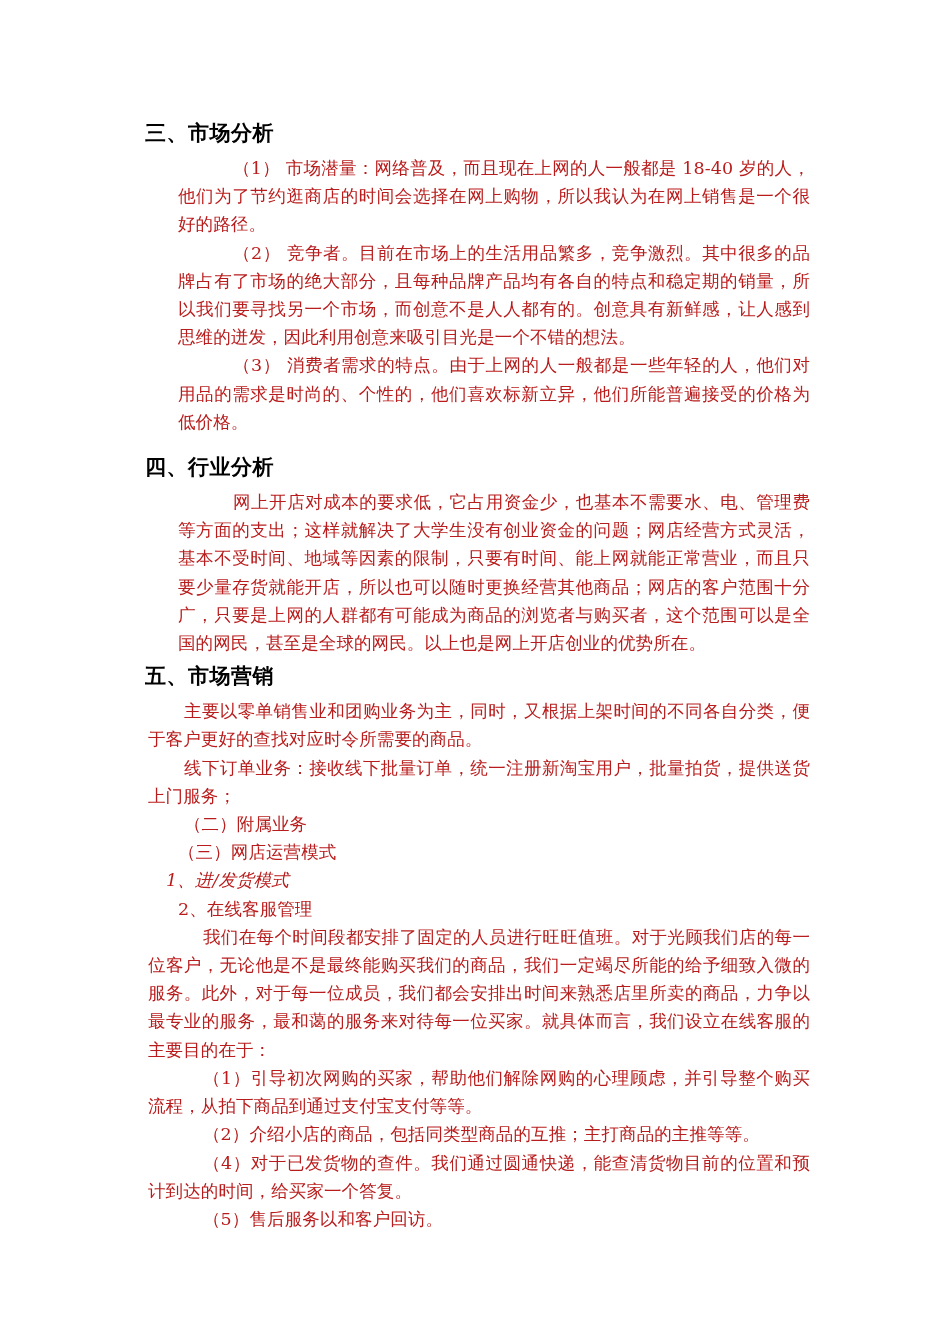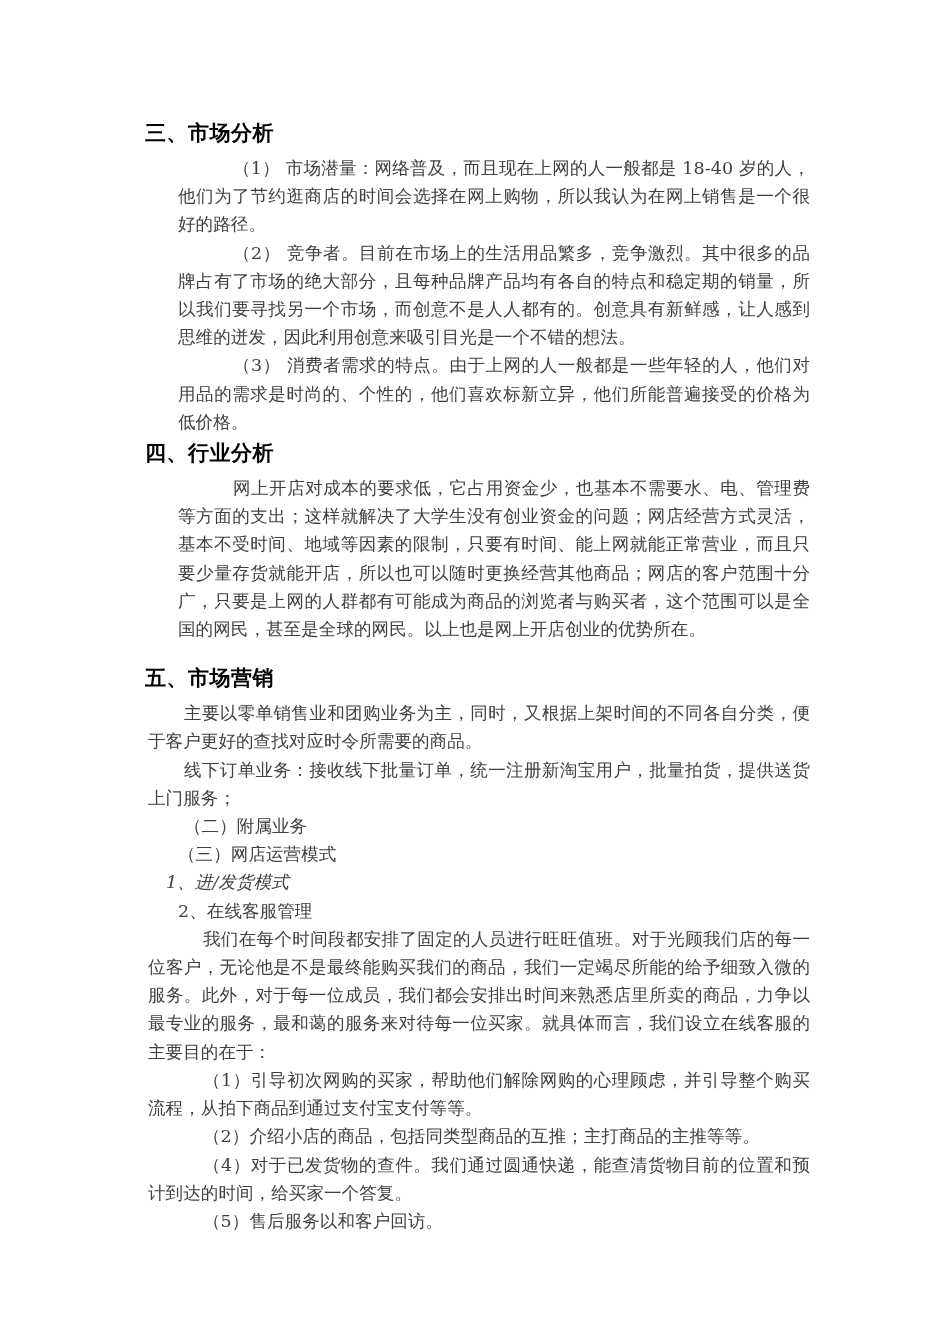--- a/index.html
+++ b/index.html
@@ -26,34 +26,34 @@
   h2.heading {
     font-family: "DejaVu Sans", "Liberation Sans", sans-serif;
     font-weight: bold;
     font-size: 21px;
     line-height: 30px;
     margin: 0 0 6px 0;
     letter-spacing: 0.5px;
     color: #000000;
   }
   h2.heading.gap-top {
-    margin-top: 2px;
+    margin-top: 16px;
   }
   h2.heading.gap-top-lg {
-    margin-top: 20px;
+    margin-top: 4px;
   }
 
   p {
     margin: 0;
     font-size: 17.5px;
     line-height: 28.2px;
     text-align: justify;
     text-justify: inter-ideograph;
     letter-spacing: 0.1px;
-    color: #404040;
+    color: #b91c1c;
   }
   .body-block {
     padding-left: 33px;   
   }
   .first-ind-3 { text-indent: 55px; }
 
   
   .sec5 {
     padding-left: 3px;
   }

